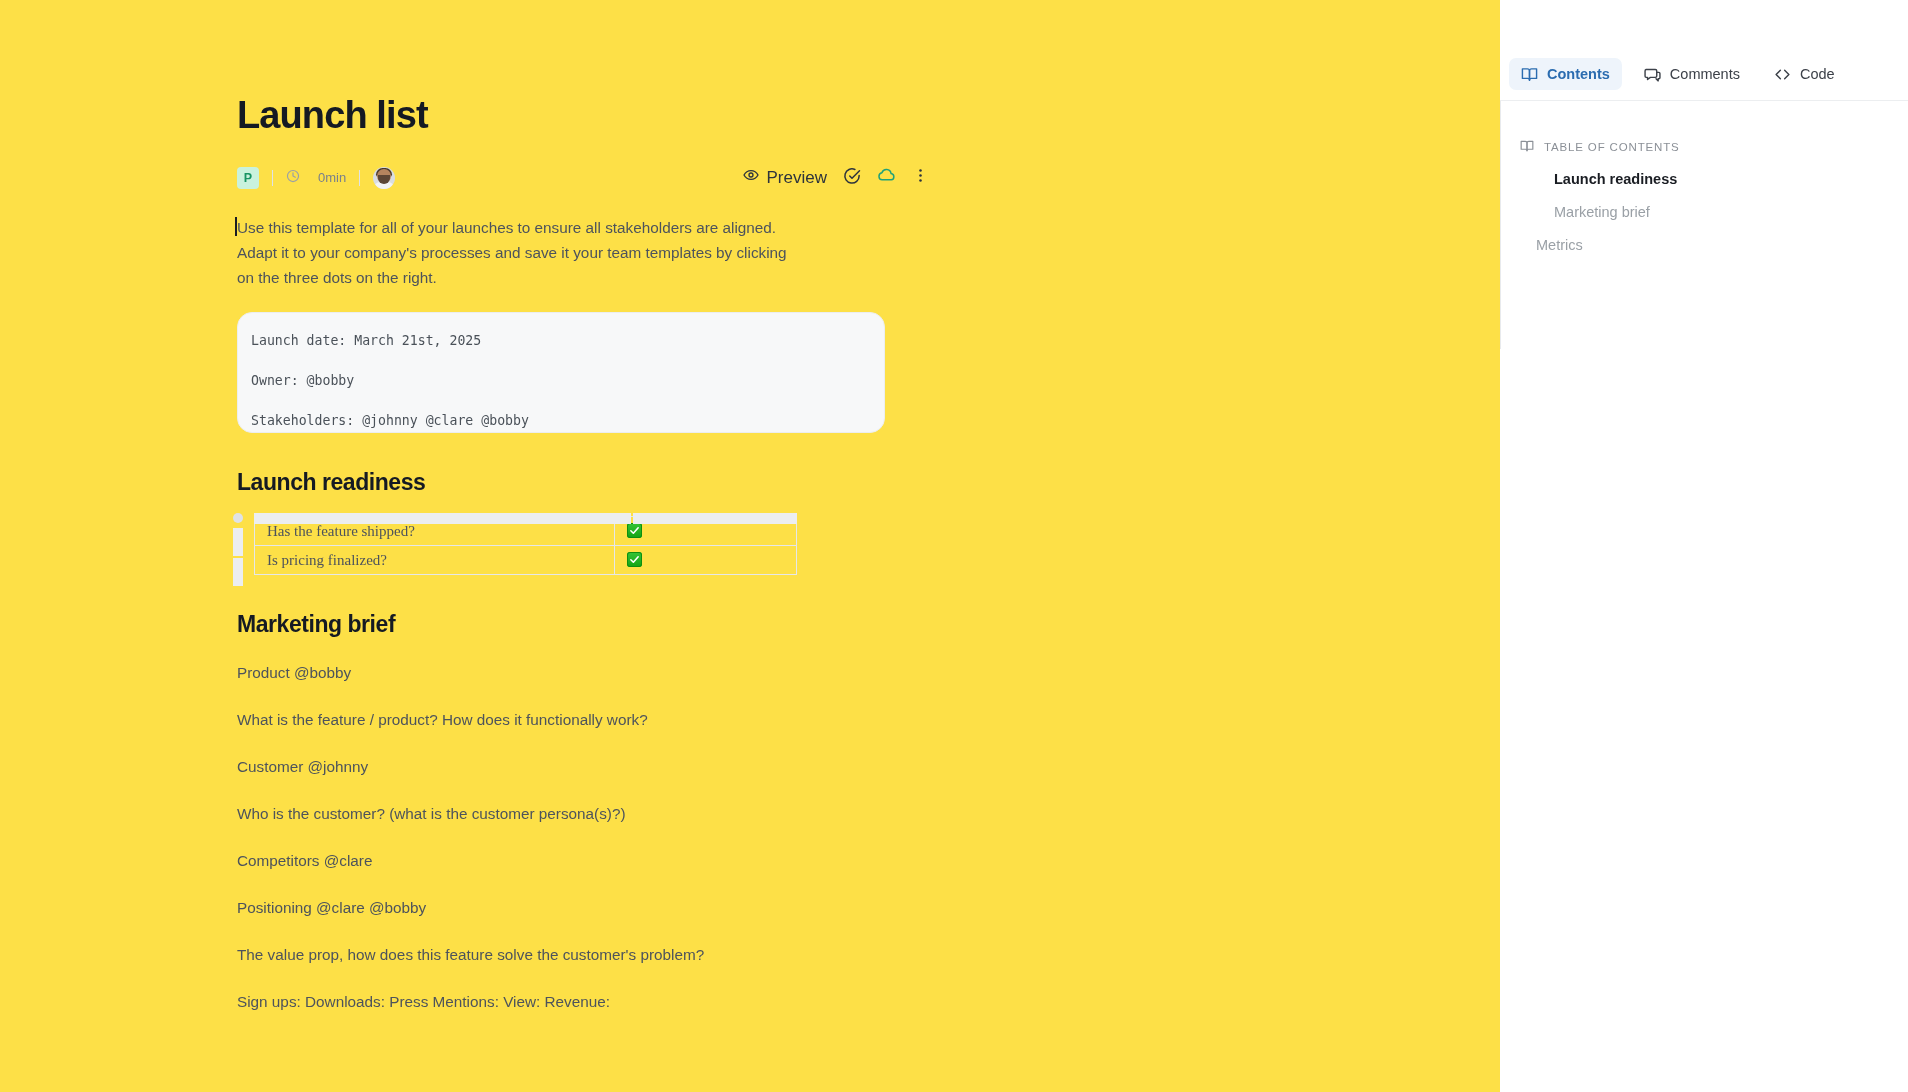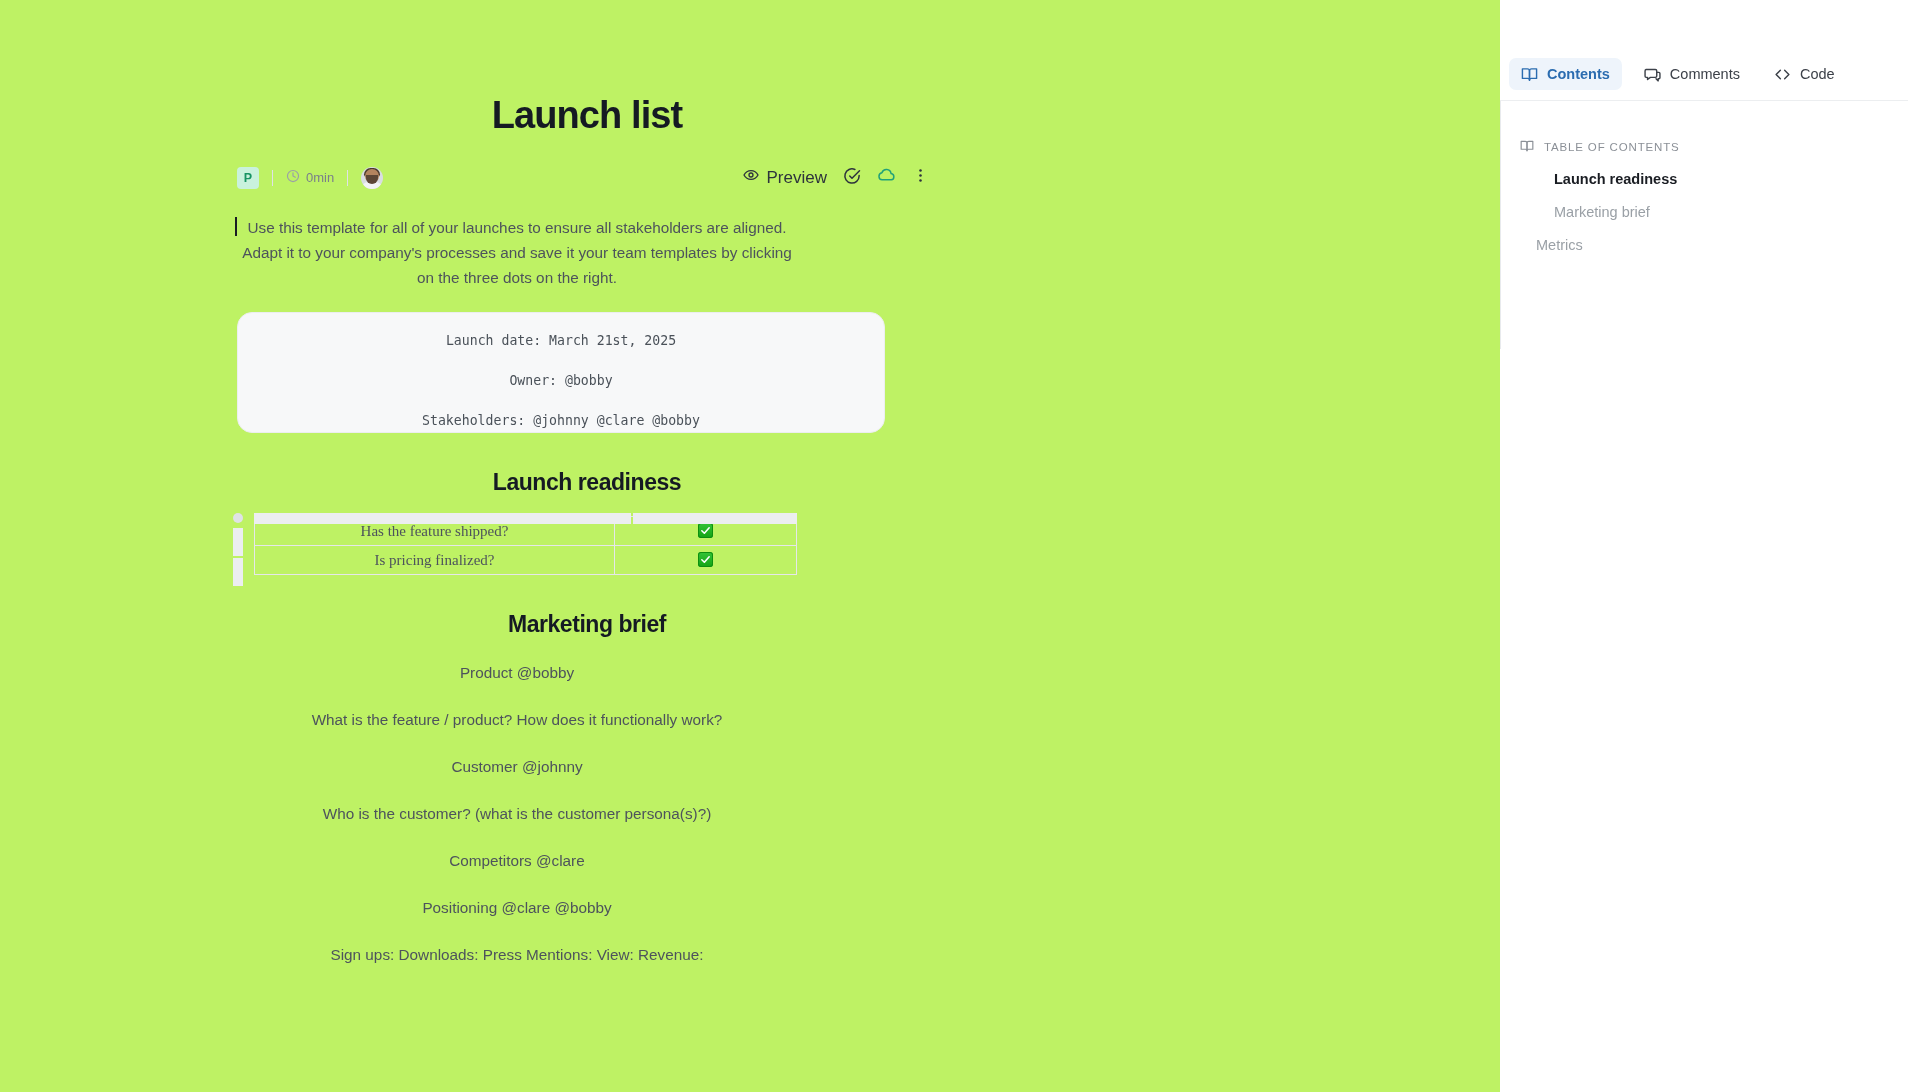--- a/index.html
+++ b/index.html
@@ -2,21 +2,21 @@
 <html><head>
 <meta charset="utf-8">
 <style>
   * { box-sizing: border-box; margin: 0; padding: 0; }
   html, body {
     width: 1908px; height: 1092px;
     background: #ffffff;
     font-family: "Liberation Sans", sans-serif;
     overflow: hidden;
   }
-  #root { position: relative; width: 1908px; height: 1092px; background:#bef264; }
+  #root { position: relative; width: 1908px; height: 1092px; background:#fde047; }
 
   
   .publish-btn {
     position: absolute; top: 5px; right: 20px;
     height: 36px; padding: 0 17px;
     background: #2b6cb0; color: #ffffff;
     border-radius: 7px; border: none;
     display: flex; align-items: center; gap: 13px;
     font-size: 14.5px; font-weight: 700;
     letter-spacing: .1px;
@@ -59,21 +59,21 @@
   }
   .toc-list { position: absolute; top: 163px; left: 0; width: 100%; }
   .toc-item {
     font-size: 14.5px; color: #9aa0a6;
     padding: 7px 0 7px 36px; cursor: pointer; line-height: 1.3;
   }
   .toc-item.lvl2 { padding-left: 54px; }
   .toc-item.active { color: #1a1d23; font-weight: 700; }
 
   
-  .doc { position: absolute; left: 237px; top: 0; width: 700px; text-align: center; }
+  .doc { position: absolute; left: 237px; top: 0; width: 700px; }
 
   .doc-title {
     margin-top: 95px;
     font-size: 38px; font-weight: 700; color: #151a23;
     letter-spacing: -.9px; line-height: 1.1;
   }
 
   .meta-bar {
     margin-top: 26px; height: 30px;
     display: flex; align-items: center;
@@ -81,21 +81,21 @@
   }
   .meta-left { display: flex; align-items: center; }
   .badge-p {
     width: 22px; height: 22px; border-radius: 4px;
     background: #c9f2dd; color: #179463;
     font-size: 12.5px; font-weight: 700;
     display: flex; align-items: center; justify-content: center;
   }
   .meta-sep { width:1px; height:16px; background:#dfe2e6; margin: 0 13px; }
   .meta-time {
-    display:flex; align-items:center; gap:6px;
+    display:flex; align-items:center; gap:18px;
     font-size: 13px; color: #7a808a;
   }
   .avatar {
     width: 22px; height: 22px; border-radius: 50%;
     overflow: hidden; background: #d9dde2; position: relative;
   }
   .avatar .skin { position:absolute; left:4px; top:2px; width:14px; height:14px; border-radius:50%; background:#b4845f; }
   .avatar .hair { position:absolute; left:3px; top:1px; width:16px; height:9px; border-radius:8px 8px 3px 3px; background:#4a3a2e; }
   .avatar .beard { position:absolute; left:5px; top:8px; width:12px; height:9px; border-radius:0 0 6px 6px; background:#5c4636; }
   .avatar .shirt { position:absolute; left:1px; bottom:0; width:20px; height:7px; border-radius:6px 6px 0 0; background:#f2f3f5; }
@@ -353,16 +353,17 @@
     </div>
 
     <h2 class="h2">Marketing brief</h2>
 
     <p class="para">Product @bobby</p>
     <p class="para">What is the feature / product? How does it functionally work?</p>
     <p class="para">Customer @johnny</p>
     <p class="para">Who is the customer? (what is the customer persona(s)?)</p>
     <p class="para">Competitors @clare</p>
     <p class="para">Positioning @clare @bobby</p>
+    <p class="para">The value prop, how does this feature solve the customer's problem?</p>
     <p class="para">Sign ups: Downloads: Press Mentions: View: Revenue:</p>
 
   </div>
 </div>
 
 </body></html>

